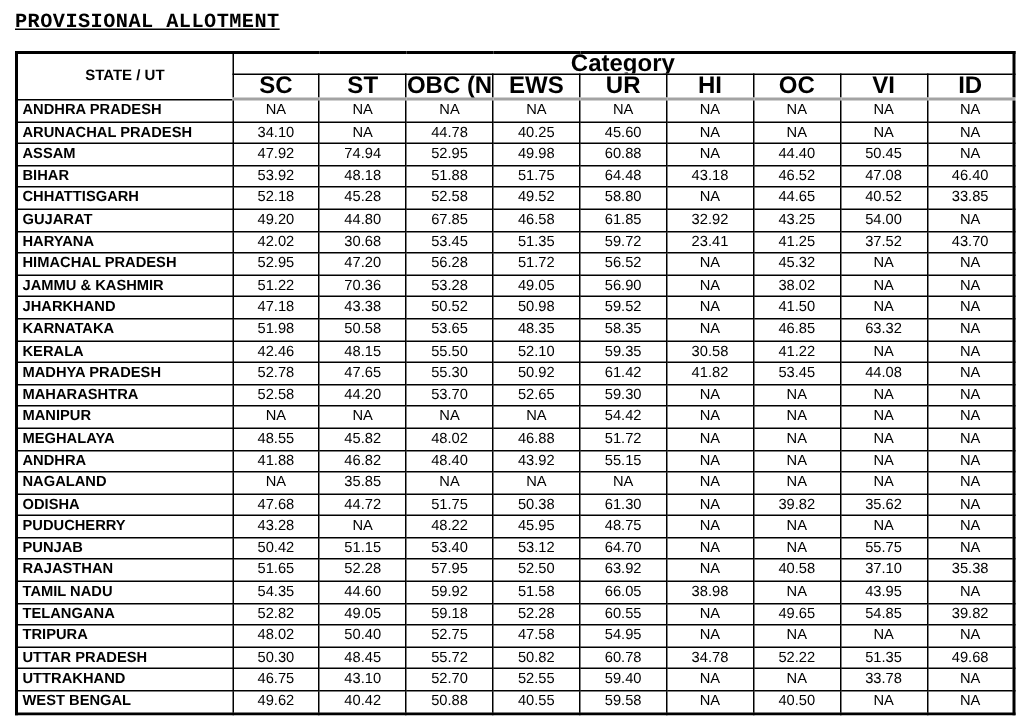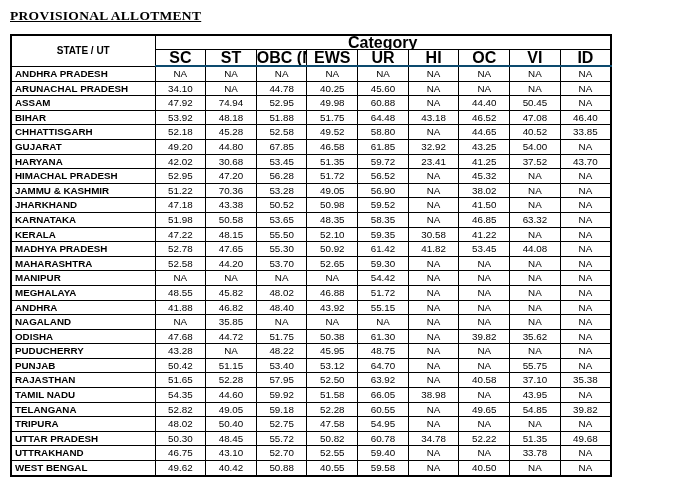--- a/index.html
+++ b/index.html
@@ -12,49 +12,49 @@
   }
   .page {
     width: 687px;
     height: 477px;
     box-sizing: border-box;
     padding: 7px 5px 0 10px;
     font-family: "Liberation Sans", sans-serif;
     color: #000;
   }
   .title {
-    font-family: Liberation Serif, serif;
+    font-family: Liberation Mono, monospace;
     font-weight: bold;
     font-size: 13.5px;
     letter-spacing: 0.3px;
     text-decoration: underline;
     margin: 0 0 9px 0;
     line-height: 18px;
   }
   table.allotment {
     border-collapse: collapse;
     table-layout: fixed;
-    width: 602px;
+    width: 667px;
     border: 2px solid #000;
   }
   table.allotment th,
   table.allotment td {
     border: 1px solid #000;
     padding: 0;
     overflow: hidden;
     white-space: nowrap;
   }
   thead th {
     font-size: 16px;
     font-weight: bold;
     text-align: center;
     background: #ffffff;
   }
   th.cat-h { height: 13px; line-height: 13px; }
-  tr.colnames th { height: 15px; line-height: 15px; border-bottom: 2px solid #0c4a6e; }
+  tr.colnames th { height: 15px; line-height: 15px; border-bottom: 2px solid #a3a3a3; }
   th.state-h { font-size: 10px; }
   tbody td {
     height: 13.6px;
     line-height: 13.6px;
     font-size: 9.8px;
     text-align: center;
     border-color: #1a1a1a;
   }
   tbody td.state {
     text-align: left;
@@ -227,21 +227,21 @@
           <td>53.65</td>
           <td>48.35</td>
           <td>58.35</td>
           <td>NA</td>
           <td>46.85</td>
           <td>63.32</td>
           <td>NA</td>
         </tr>
         <tr>
           <td class="state">KERALA</td>
-          <td>47.22</td>
+          <td>42.46</td>
           <td>48.15</td>
           <td>55.50</td>
           <td>52.10</td>
           <td>59.35</td>
           <td>30.58</td>
           <td>41.22</td>
           <td>NA</td>
           <td>NA</td>
         </tr>
         <tr>

